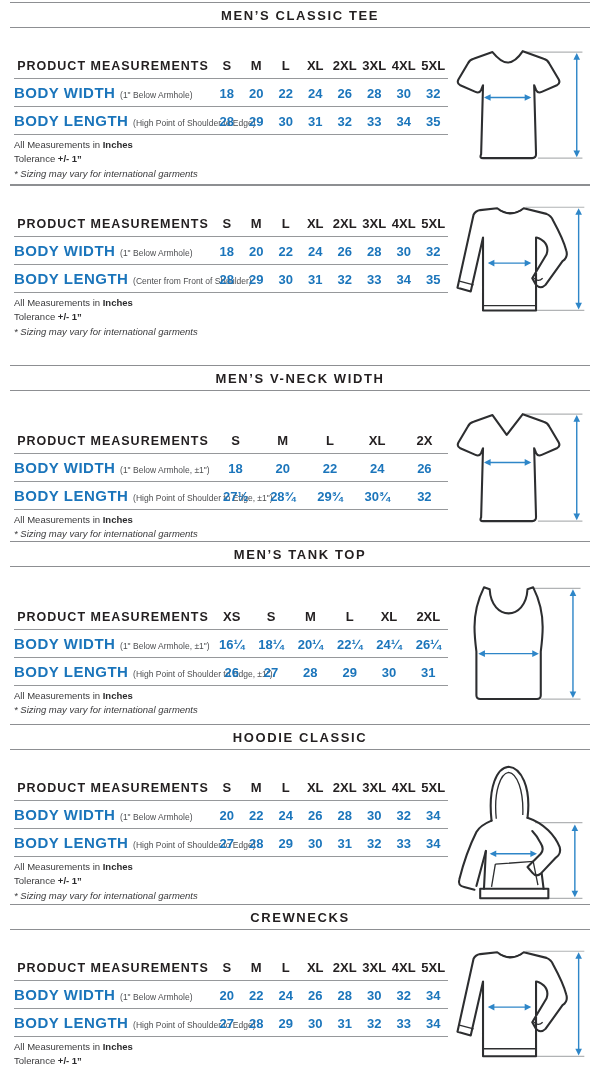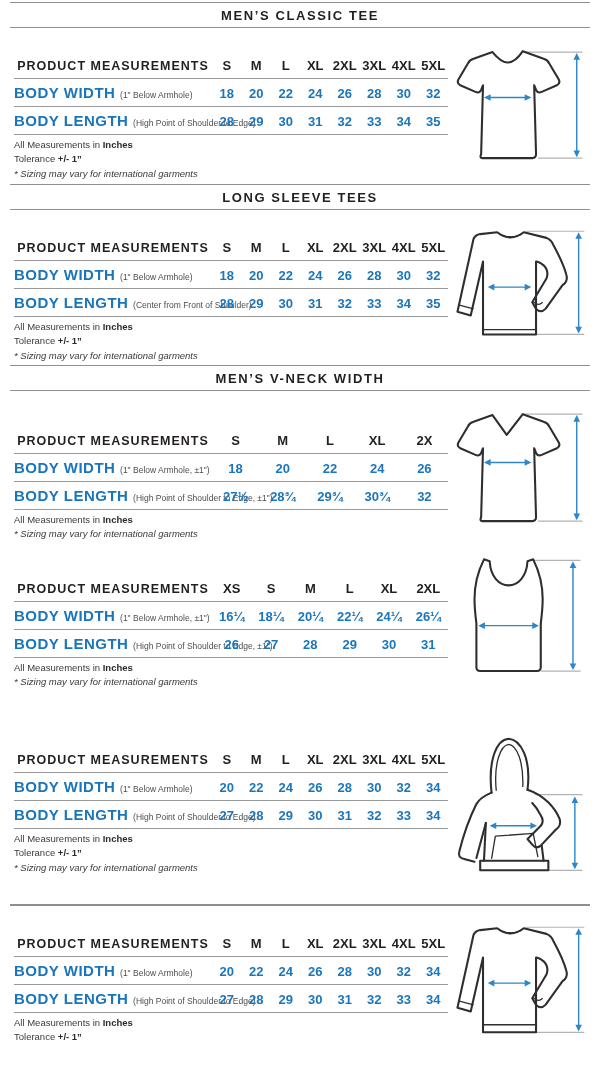--- a/index.html
+++ b/index.html
@@ -121,21 +121,20 @@
       <polygon class="ah" points="136,123 132.5,116 139.5,116"></polygon>
     </g>
   </svg>
 </div>
     </div>
   </section>
 
   <section class="sec">
     <header class="titlebar">
       <div class="rule"></div>
-      <h2 class="title">LONG SLEEVE TEES</h2>
       <div class="rule"></div>
     </header>
     <div class="content">
       <div class="left">
         <table class="meas">
           <thead>
             <tr>
               <th class="lbl">PRODUCT MEASUREMENTS</th>
             <th class="sz">S</th>
                 <th class="sz">M</th>
@@ -260,20 +259,25 @@
       <line class="arr" x1="136" y1="15" x2="136" y2="120"></line>
       <polygon class="ah" points="136,12 132.5,19 139.5,19"></polygon>
       <polygon class="ah" points="136,123 132.5,116 139.5,116"></polygon>
     </g>
   </svg>
 </div>
     </div>
   </section>
 
   <section class="sec">
+    <header class="titlebar">
+      <div class="rule"></div>
+      <h2 class="title">MEN’S TANK TOP</h2>
+      <div class="rule"></div>
+    </header>
     <div class="content">
       <div class="left">
         <table class="meas">
           <thead>
             <tr>
               <th class="lbl">PRODUCT MEASUREMENTS</th>
             <th class="sz">XS</th>
                 <th class="sz">S</th>
                 <th class="sz">M</th>
                 <th class="sz">L</th>
@@ -322,20 +326,25 @@
       <line class="arr" x1="132" y1="13" x2="132" y2="122"></line>
       <polygon class="ah" points="132,10 128.5,17 135.5,17"></polygon>
       <polygon class="ah" points="132,125 128.5,118 135.5,118"></polygon>
     </g>
   </svg>
 </div>
     </div>
   </section>
 
   <section class="sec">
+    <header class="titlebar">
+      <div class="rule"></div>
+      <h2 class="title">HOODIE CLASSIC</h2>
+      <div class="rule"></div>
+    </header>
     <div class="content">
       <div class="left">
         <table class="meas">
           <thead>
             <tr>
               <th class="lbl">PRODUCT MEASUREMENTS</th>
             <th class="sz">S</th>
                 <th class="sz">M</th>
                 <th class="sz">L</th>
                 <th class="sz">XL</th>
@@ -399,20 +408,21 @@
       <polygon class="ah" points="134,145 130.5,138 137.5,138"></polygon>
     </g>
   </svg>
 </div>
     </div>
   </section>
 
   <section class="sec">
     <header class="titlebar">
       <div class="rule"></div>
+      <h2 class="title">CREWNECKS</h2>
       <div class="rule"></div>
     </header>
     <div class="content">
       <div class="left">
         <table class="meas">
           <thead>
             <tr>
               <th class="lbl">PRODUCT MEASUREMENTS</th>
             <th class="sz">S</th>
                 <th class="sz">M</th>

